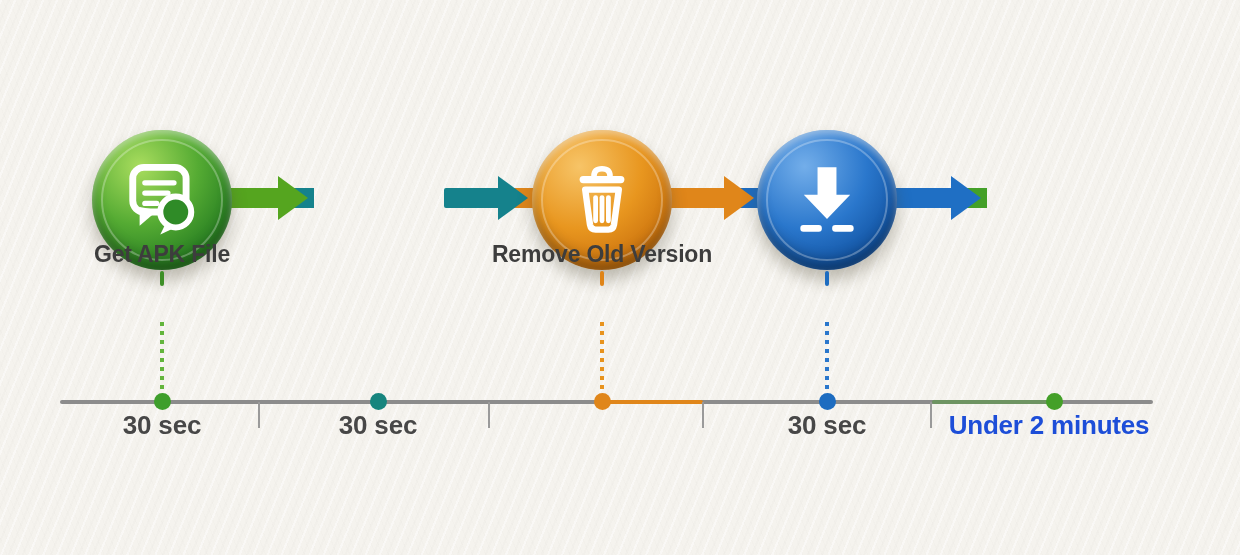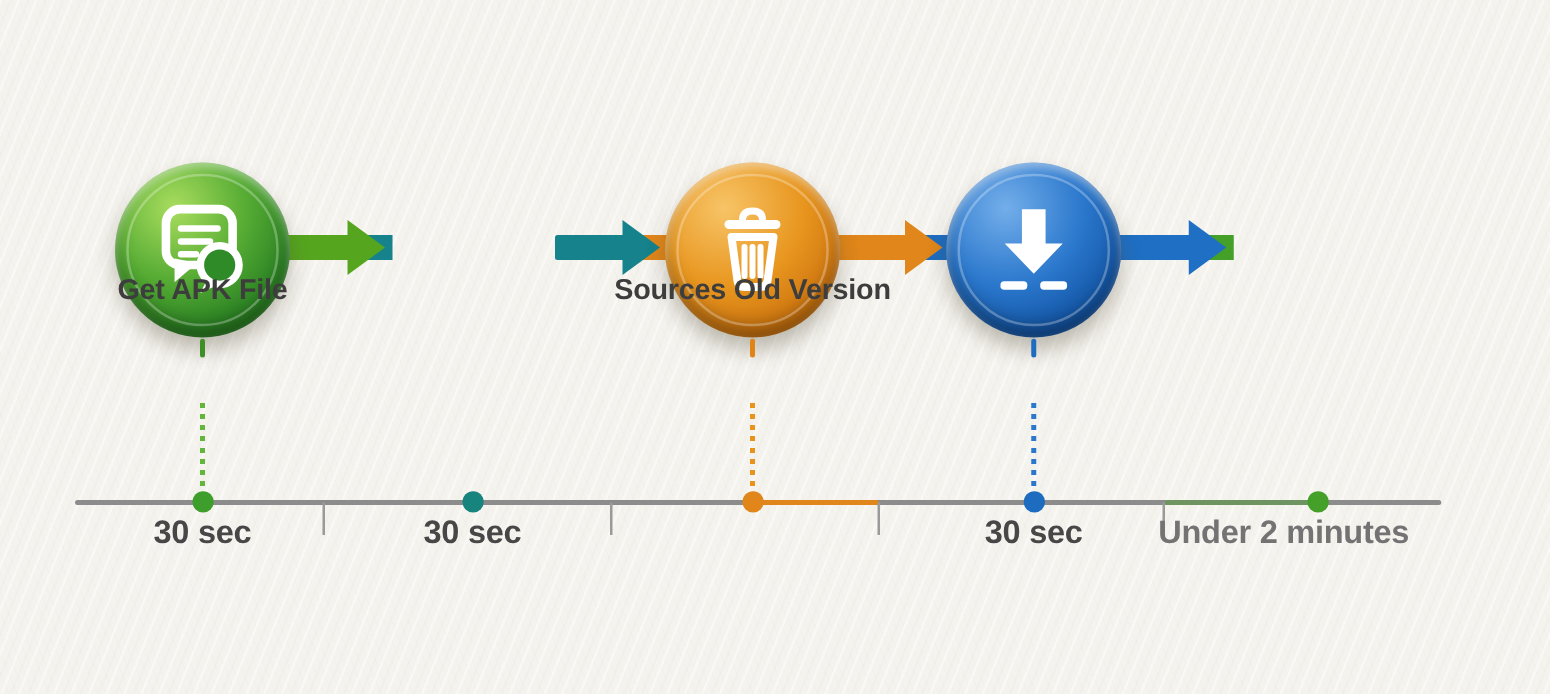--- a/index.html
+++ b/index.html
@@ -29,21 +29,21 @@
   .s2 .circle{background:radial-gradient(circle at 34% 26%, #6ec4bc 0%, #1d8c85 45%, #0d6a64 72%, #05433f 100%);}
   .s3 .circle{background:radial-gradient(circle at 34% 26%, #f7c467 0%, #e8961f 45%, #cf7710 72%, #a85a06 100%);}
   .s4 .circle{background:radial-gradient(circle at 34% 26%, #73aeea 0%, #2a77cc 45%, #1558a8 72%, #0a3c7e 100%);}
   .s5 .circle{background:radial-gradient(circle at 34% 26%, #b8e455 0%, #64b526 45%, #3c9418 72%, #1f6b0e 100%);}
 
   .stem{position:absolute;top:141px;left:118px;width:4px;height:15px;border-radius:2px;}
   .s1 .stem{background:#3e8f27;} .s2 .stem{background:#15827c;}
   .s3 .stem{background:#df8417;} .s4 .stem{background:#1d6cc0;} .s5 .stem{background:#44a028;}
 
   .label{
-    position:relative;z-index:1;margin-top:88px;width:100%;text-align:center;
+    position:relative;z-index:1;margin-top:111px;width:100%;text-align:center;
     font-size:23px;font-weight:700;line-height:1.15;color:#3d3d3d;
     letter-spacing:-0.2px;
   }
 
   .dotline{position:absolute;top:192px;left:118px;width:4px;height:68px;z-index:0;}
   .s1 .dotline{background:repeating-linear-gradient(to bottom,#63b53c 0 4px,transparent 4px 9px);}
   .s2 .dotline{background:repeating-linear-gradient(to bottom,#1d8c85 0 4px,transparent 4px 9px);}
   .s3 .dotline{background:repeating-linear-gradient(to bottom,#e8931d 0 4px,transparent 4px 9px);}
   .s4 .dotline{background:repeating-linear-gradient(to bottom,#2a77cc 0 4px,transparent 4px 9px);}
   .s5 .dotline{background:repeating-linear-gradient(to bottom,#55a828 0 4px,transparent 4px 9px);}
@@ -69,21 +69,21 @@
   .tl-dot{position:absolute;top:393px;width:17px;height:17px;border-radius:50%;z-index:2;}
   .d1{left:154px;background:#3e9e2b;} .d2{left:370px;background:#17857e;}
   .d3{left:594px;background:#e0861a;} .d4{left:819px;background:#1d6cc0;} .d5{left:1046px;background:#44a028;}
   .tl-tick{position:absolute;top:402px;width:2px;height:26px;background:#9a9a9a;z-index:1;}
   .k1{left:258px;} .k2{left:488px;} .k3{left:702px;} .k4{left:930px;}
   .time{
     position:absolute;top:410px;width:240px;text-align:center;
     font-size:26px;font-weight:600;color:#474747;letter-spacing:-0.2px;z-index:2;
   }
   .t1{left:42px;} .t2{left:258px;} .t3{left:482px;} .t4{left:707px;}
-  .t5{left:907px;color:#737373;font-weight:700;}
+  .t5{left:929px;color:#1d4ed8;font-weight:700;}
 
   .icon-svg{display:block;}
 </style>
 </head>
 <body>
 
 <div class="stage">
 
   <div class="step s1" style="left:42px">
     <div class="circle">
@@ -108,21 +108,21 @@
       <svg class="icon-svg" viewBox="0 0 100 100" width="80" height="80">
         <path d="M40 20 q0 -9 10 -9 q10 0 10 9" fill="none" stroke="#fff" stroke-width="7"></path>
         <rect x="22" y="20" width="56" height="9" rx="4.5" fill="#fff"></rect>
         <path d="M29 37 L35 81 q1 6 7 6 L58 87 q6 0 7 -6 L71 37 Z" fill="none" stroke="#fff" stroke-width="8" stroke-linejoin="round"></path>
         <line x1="42" y1="47" x2="42" y2="76" stroke="#fff" stroke-width="6" stroke-linecap="round"></line>
         <line x1="50" y1="47" x2="50" y2="76" stroke="#fff" stroke-width="6" stroke-linecap="round"></line>
         <line x1="58" y1="47" x2="58" y2="76" stroke="#fff" stroke-width="6" stroke-linecap="round"></line>
       </svg>
     </div>
     <div class="stem"></div>
-    <div class="label">Sources Old Version</div>
+    <div class="label">Remove Old Version</div>
     <div class="dotline"></div>
   </div>
 
   <div class="step s4" style="left:707px">
     <div class="circle">
       <svg class="icon-svg" viewBox="0 0 100 100" width="86" height="86">
         <path d="M39 12 L61 12 L61 44 L77 44 L50 72 L23 44 L39 44 Z" fill="#fff"></path>
         <rect x="19" y="79" width="25" height="8" rx="3.5" fill="#fff"></rect>
         <rect x="56" y="79" width="25" height="8" rx="3.5" fill="#fff"></rect>
       </svg>

